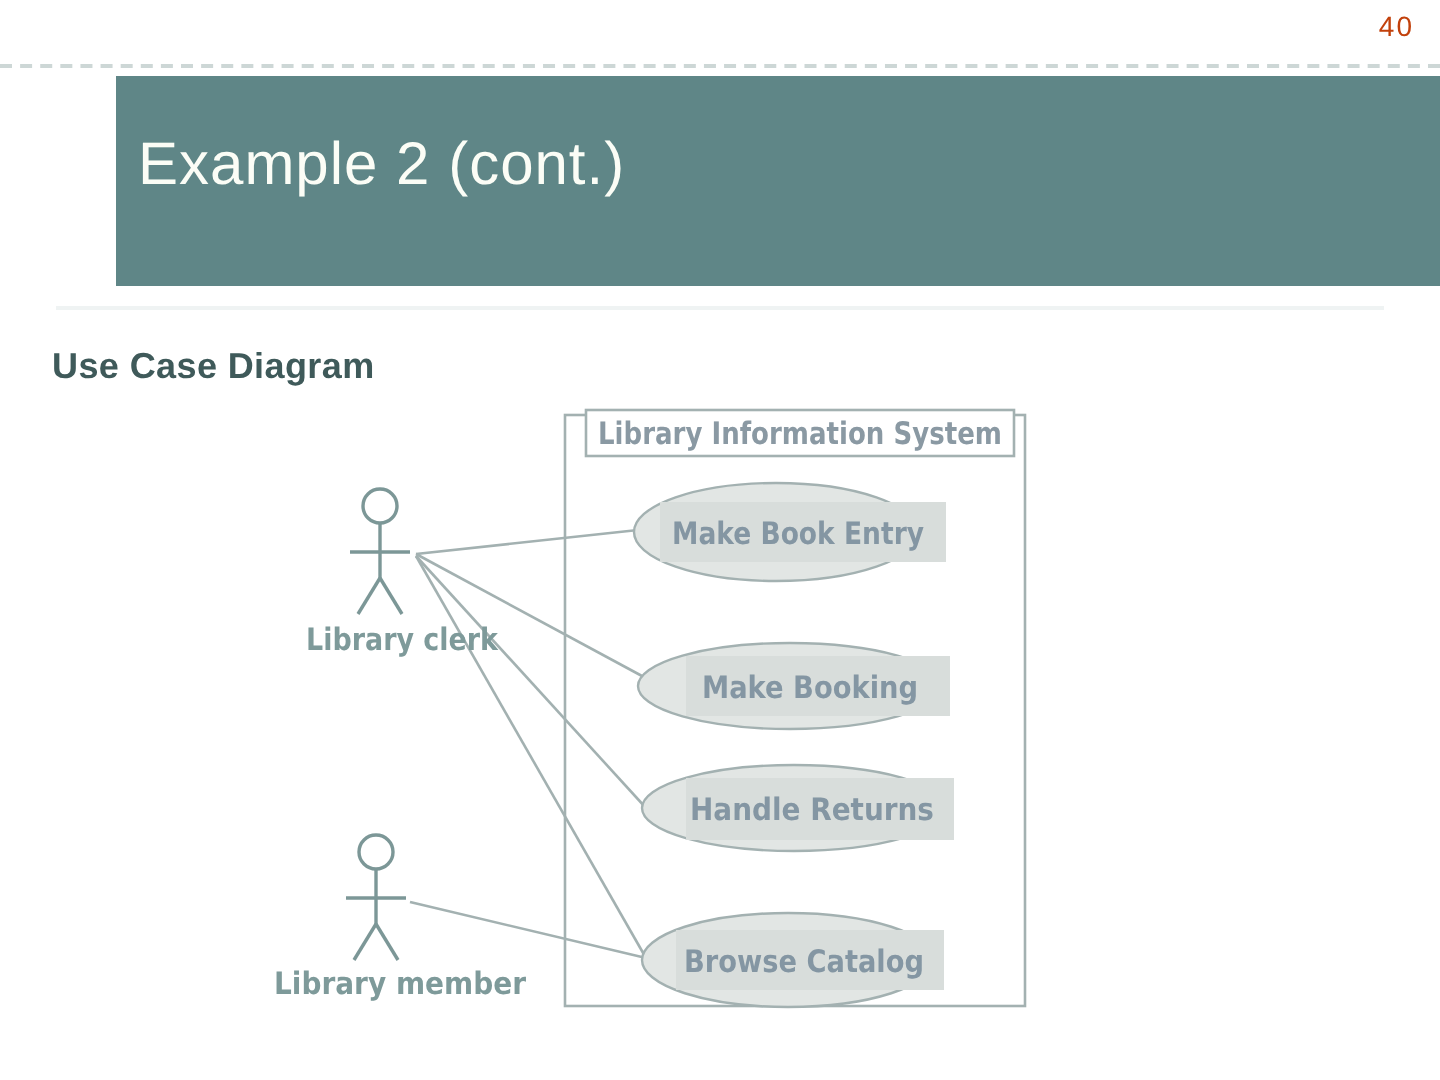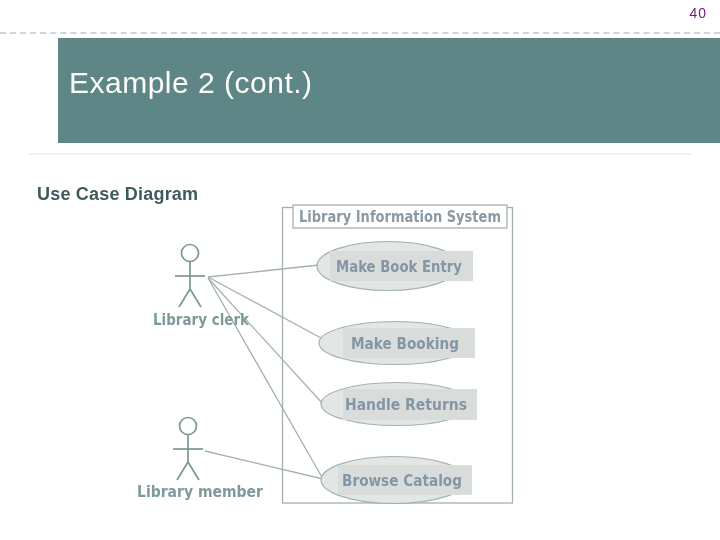--- a/index.html
+++ b/index.html
@@ -2,41 +2,41 @@
 <html><head>
 <meta charset="utf-8">
 <style>
   html,body { margin:0; padding:0; background:#ffffff; }
   .slide {
     position:relative; width:720px; height:540px; background:#ffffff;
     font-family:"Liberation Sans", sans-serif; overflow:hidden;
   }
   .page-number {
     position:absolute; top:5px; right:13px;
-    font-size:14px; color:#701a75; letter-spacing:1px;
+    font-size:14px; color:#c2410c; letter-spacing:1px;
   }
   .top-dashed-line {
     position:absolute; top:32px; left:0; width:720px; height:0;
     border-top:2px dashed #cdd7d6;
   }
   .header-bar {
     position:absolute; left:10px; top:38px; width:700px; height:105px;
     background:#5f8687;
     margin-left:48px;
   }
   .header-title {
     position:absolute; left:11px; top:28px; margin:0;
     color:#fbfdf6; font-size:30px; font-weight:400; letter-spacing:0.5px;
   }
   .header-shadow {
     position:absolute; left:28px; top:153px; width:664px; height:2px;
     background:#eff3f3;
   }
   .body-heading {
-    position:absolute; left:26px; top:173px; margin:11px;
+    position:absolute; left:26px; top:173px; margin:0;
     font-size:18px; font-weight:700; color:#3f5a5a; letter-spacing:0.2px;
   }
   .diagram { position:absolute; left:130px; top:195px; width:395px; height:320px;text-decoration:underline; }
   .diagram svg { display:block; }
   text.uc-label {
     font-family:"DejaVu Sans", sans-serif; font-weight:bold;
     font-size:15.5px; fill:#8496a3;
   }
   text.sys-label {
     font-family:"DejaVu Sans", sans-serif; font-weight:bold;

